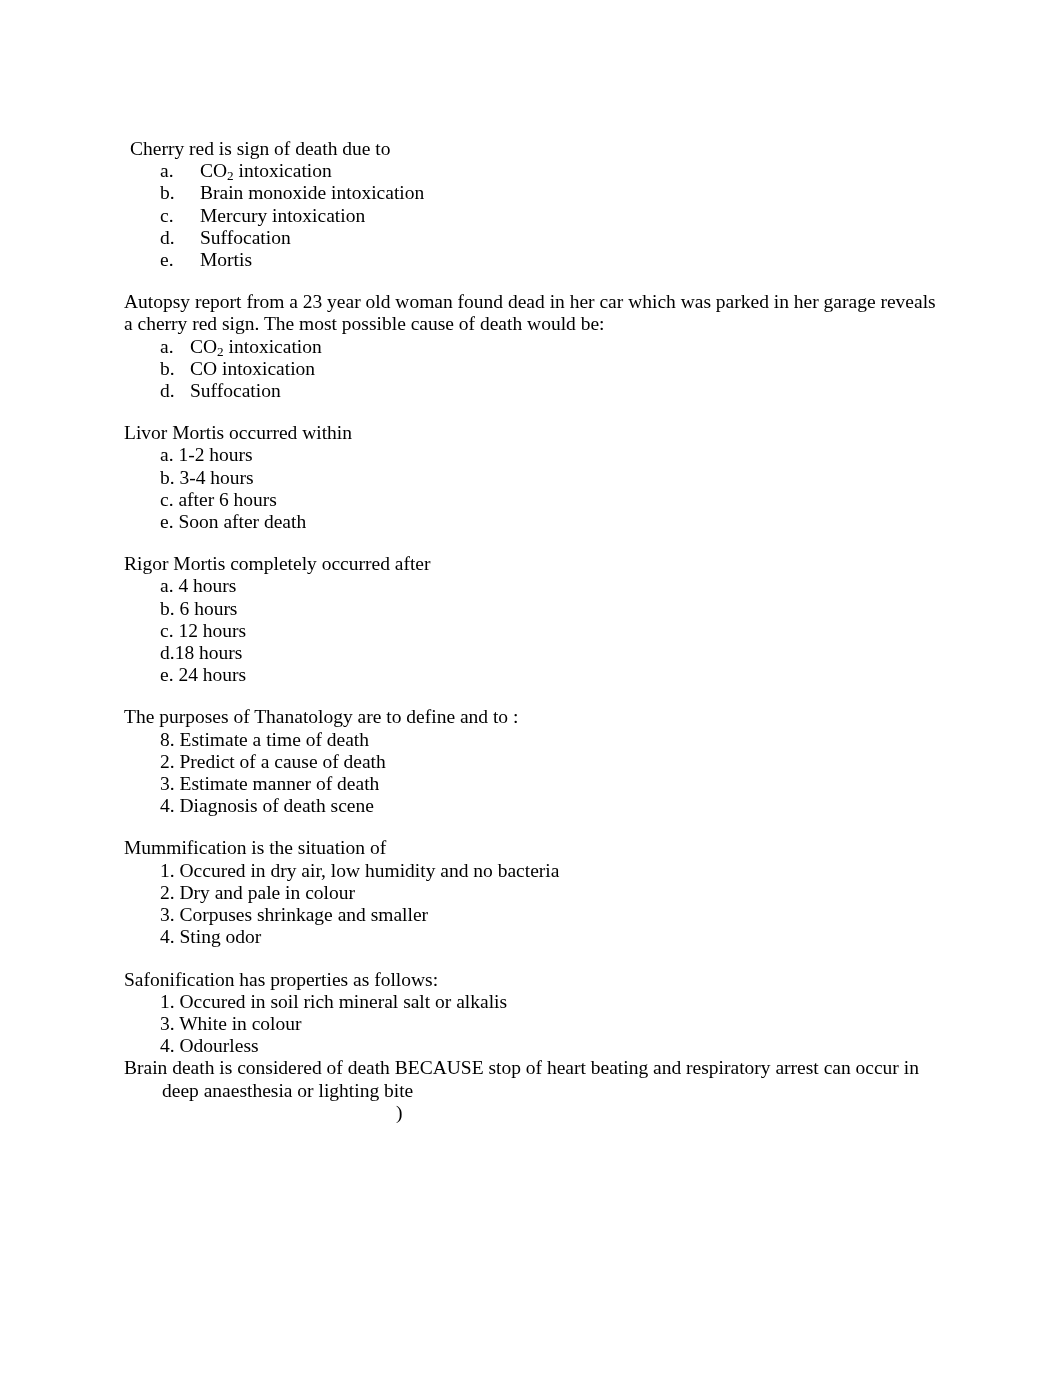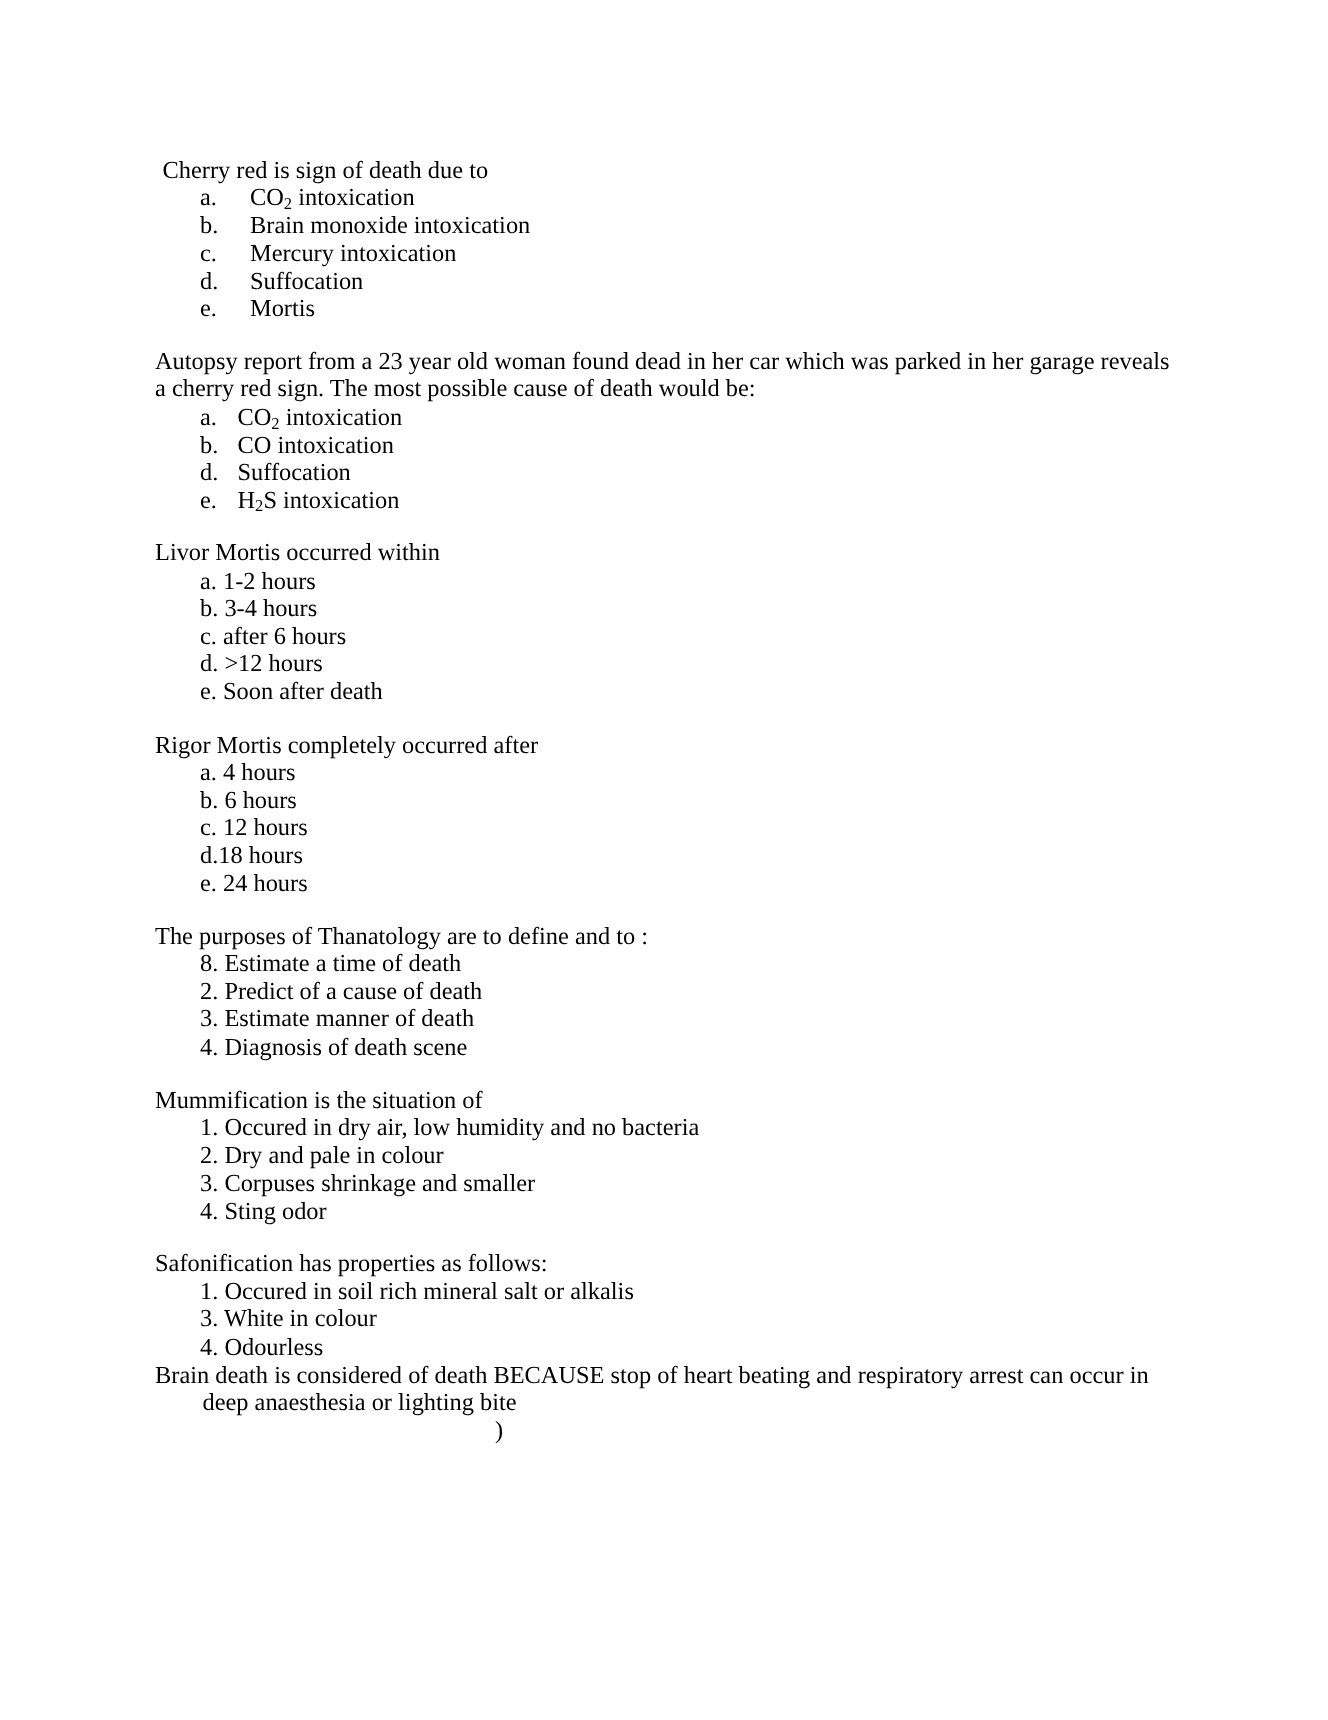--- a/index.html
+++ b/index.html
@@ -35,20 +35,21 @@
   .q-block:last-child {
     margin-bottom: 0;
   }
   .q-stem {
     margin: 0;
     padding: 0;
     text-align: left;
   }
   .q-stem.stem-indent-first {
     text-indent: 6px;
+    margin-top: 12px;
   }
   
   .opt-list {
     list-style: none;
     margin: 0;
     padding: 0;
   }
   .opt-row {
     display: block;
     white-space: nowrap;
@@ -104,30 +105,28 @@
             <li class="opt-row"><span class="opt-marker">d.</span><span class="opt-text"><span>Suffocation</span></span></li>
             <li class="opt-row"><span class="opt-marker">e.</span><span class="opt-text"><span>Mortis</span></span></li>
           </ul>
         </div>
         <div class="q-block">
           <p class="q-stem">Autopsy report from a 23 year old woman found dead in her car which was parked in her garage reveals a cherry red sign. The most possible cause of death would be:</p>
           <ul class="opt-list tabbed-narrow">
             <li class="opt-row"><span class="opt-marker">a.</span><span class="opt-text"><span>CO</span><sub>2</sub><span> intoxication</span></span></li>
             <li class="opt-row"><span class="opt-marker">b.</span><span class="opt-text"><span>CO intoxication</span></span></li>
             <li class="opt-row"><span class="opt-marker">d.</span><span class="opt-text"><span>Suffocation</span></span></li>
-            <li class="opt-row"><span class="opt-marker">e.</span><span class="opt-text"><span>H</span><sub>2</sub><span>S intoxication</span></span></li>
           </ul>
         </div>
         <div class="q-block">
           <p class="q-stem">Livor Mortis occurred within</p>
           <ul class="opt-list inline-marker">
             <li class="opt-row"><span class="opt-text"><span>a. 1-2 hours</span></span></li>
             <li class="opt-row"><span class="opt-text"><span>b. 3-4 hours</span></span></li>
             <li class="opt-row"><span class="opt-text"><span>c. after 6 hours</span></span></li>
-            <li class="opt-row"><span class="opt-text"><span>d. &gt;12 hours</span></span></li>
             <li class="opt-row"><span class="opt-text"><span>e. Soon after death</span></span></li>
           </ul>
         </div>
         <div class="q-block">
           <p class="q-stem">Rigor Mortis completely occurred after</p>
           <ul class="opt-list inline-marker">
             <li class="opt-row"><span class="opt-text"><span>a. 4 hours</span></span></li>
             <li class="opt-row"><span class="opt-text"><span>b. 6 hours</span></span></li>
             <li class="opt-row"><span class="opt-text"><span>c. 12 hours</span></span></li>
             <li class="opt-row"><span class="opt-text"><span>d.18 hours</span></span></li>

